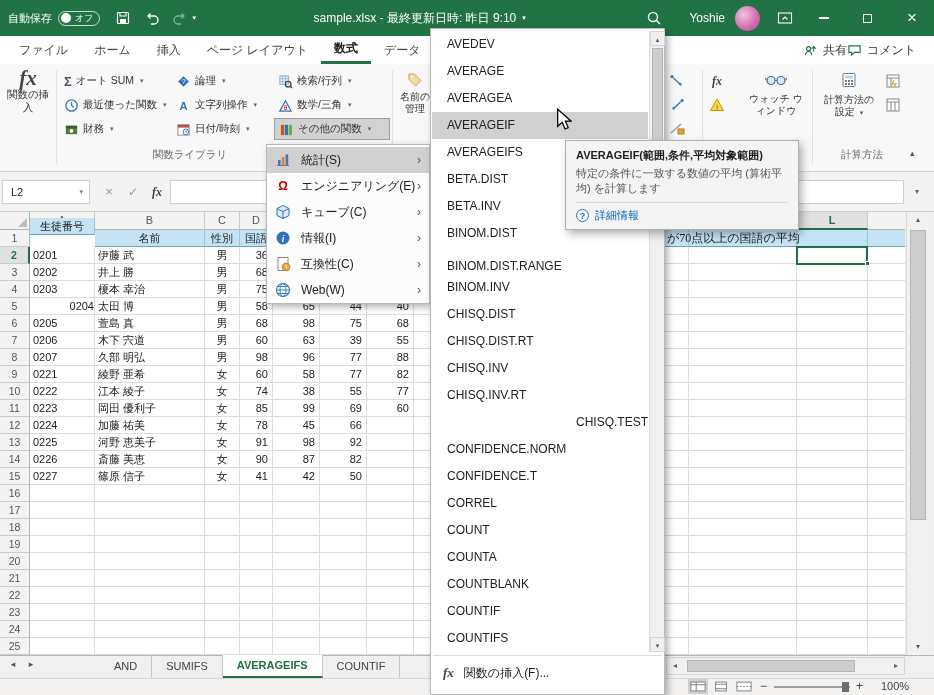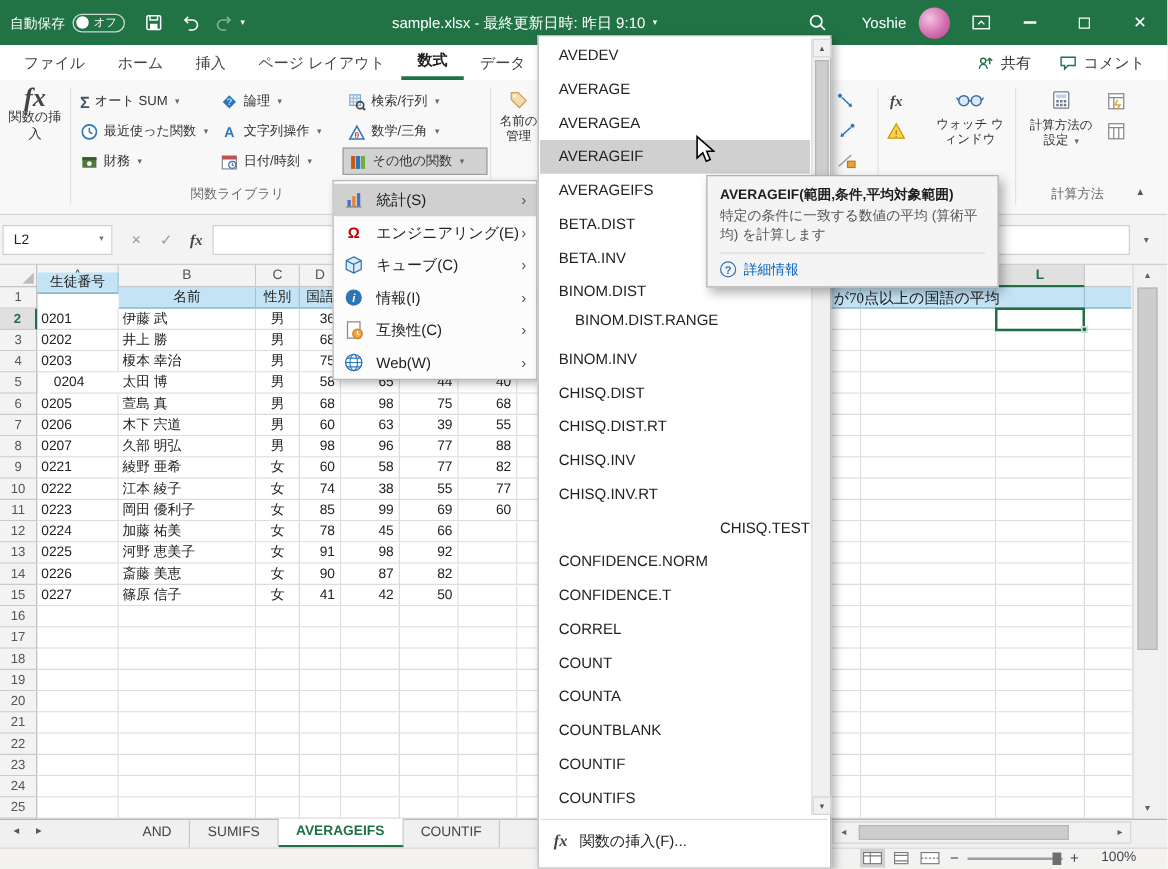--- a/index.html
+++ b/index.html
@@ -20,21 +20,21 @@
   .tb-user { font-size:12px; margin:0 10px 0 12px; }
   .avatar { width:25px; height:25px; border-radius:50%; background:radial-gradient(circle at 35% 35%, #F3C3E0, #D069AC 60%, #B34A90); margin-right:14px; display:inline-block; }
   .winbtn { width:44px; height:36px; display:inline-flex; align-items:center; justify-content:center; font-size:15px; color:#fff; }
   .minbar { width:10px; height:2px; background:#fff; display:inline-block; }
   .maxbox { width:9px; height:9px; border:1.2px solid #fff; display:inline-block; }
 
   
   .tabrow { position:absolute; left:0; top:36px; width:934px; height:28px; background:#FFFFFF; display:flex; align-items:stretch; padding-left:6px; }
   .rtab { padding:0 13px; line-height:28px; font-size:12px; color:#444; }
   .rtab.active { color:#222; font-weight:bold; border-bottom:3px solid #217346; line-height:25px; }
-  .tr-right { margin-left:auto; display:flex; align-items:center; gap:22px; margin-right:18px; }
+  .tr-right { margin-left:auto; display:flex; align-items:center; margin-right:18px; }
   .tr-btn { display:flex; align-items:center; gap:5px; font-size:12px; color:#333; }
 
   
   .ribbonbg { left:0; top:64px; width:934px; height:108px; background:#F8F8F8; border-bottom:1px solid #D5D5D5; }
   .bigbtn { text-align:center; font-size:10.5px; color:#333; line-height:13px; }
   .fxbig { font-family:"Liberation Serif","DejaVu Serif",serif; font-style:italic; font-weight:bold; font-size:21px; color:#444; display:block; margin:4px 0 3px; }
   .sep { position:absolute; width:1px; background:#E2E2E2; }
   .ribbtn { position:absolute; display:flex; align-items:center; gap:4px; padding-left:4px; font-size:10.5px; color:#333; height:22px; white-space:nowrap; }
   .ribbtn.pressed { background:#D2D2D2; border:1px solid #9E9E9E; }
   .rcaret { font-size:7px; color:#666; margin-left:2px; }
@@ -438,21 +438,21 @@
     <div class="cell tr" style="left: 273px; top: 69px; width: 47px; height: 17px;"></div>
     <div class="cell tr" style="left: 320px; top: 69px; width: 47px; height: 17px;"></div>
     <div class="cell tr" style="left: 367px; top: 69px; width: 47px; height: 17px;"></div>
     <div class="cell" style="left: 414px; top: 69px; width: 90px; height: 17px;"></div>
     <div class="cell" style="left: 504px; top: 69px; width: 90px; height: 17px;"></div>
     <div class="cell" style="left: 594px; top: 69px; width: 95px; height: 17px;"></div>
     <div class="cell" style="left: 689px; top: 69px; width: 108px; height: 17px;"></div>
     <div class="cell" style="left: 797px; top: 69px; width: 71px; height: 17px;"></div>
     <div class="cell" style="left: 868px; top: 69px; width: 90px; height: 17px;"></div>
     <div class="rowhdr" style="left: 0px; top: 86px; width: 30px; height: 17px;">5</div>
-    <div class="cell tl" style="left: 40px; top: 86px; width: 65px; height: 17px;">0204</div>
+    <div class="cell tl" style="left: 30px; top: 86px; width: 65px; height: 17px; text-align: right;">0204</div>
     <div class="cell tl" style="left: 95px; top: 86px; width: 110px; height: 17px;">太田 博</div>
     <div class="cell tc" style="left: 205px; top: 86px; width: 35px; height: 17px;">男</div>
     <div class="cell tr" style="left: 240px; top: 86px; width: 33px; height: 17px;">58</div>
     <div class="cell tr" style="left: 273px; top: 86px; width: 47px; height: 17px;">65</div>
     <div class="cell tr" style="left: 320px; top: 86px; width: 47px; height: 17px;">44</div>
     <div class="cell tr" style="left: 367px; top: 86px; width: 47px; height: 17px;">40</div>
     <div class="cell" style="left: 414px; top: 86px; width: 90px; height: 17px;"></div>
     <div class="cell" style="left: 504px; top: 86px; width: 90px; height: 17px;"></div>
     <div class="cell" style="left: 594px; top: 86px; width: 95px; height: 17px;"></div>
     <div class="cell" style="left: 689px; top: 86px; width: 108px; height: 17px;"></div>
@@ -865,21 +865,21 @@
     <span>関数の挿入(F)...</span>
   </div>
 <div class="fn-item" style="top: 2px;">AVEDEV</div>
     <div class="fn-item" style="top: 29px;">AVERAGE</div>
     <div class="fn-item" style="top: 56px;">AVERAGEA</div>
     <div class="fn-item hl" style="top: 83px;">AVERAGEIF</div>
     <div class="fn-item" style="top: 110px;">AVERAGEIFS</div>
     <div class="fn-item" style="top: 137px;">BETA.DIST</div>
     <div class="fn-item" style="top: 164px;">BETA.INV</div>
     <div class="fn-item" style="top: 191px;">BINOM.DIST</div>
-    <div class="fn-item" style="top: 214px; margin-left: 13px;">BINOM.DIST.RANGE</div>
+    <div class="fn-item" style="top: 224px;">BINOM.DIST.RANGE</div>
     <div class="fn-item" style="top: 245px;">BINOM.INV</div>
     <div class="fn-item" style="top: 272px;">CHISQ.DIST</div>
     <div class="fn-item" style="top: 299px;">CHISQ.DIST.RT</div>
     <div class="fn-item" style="top: 326px;">CHISQ.INV</div>
     <div class="fn-item" style="top: 353px;">CHISQ.INV.RT</div>
     <div class="fn-item" style="top: 380px; text-align: right;">CHISQ.TEST</div>
     <div class="fn-item" style="top: 407px;">CONFIDENCE.NORM</div>
     <div class="fn-item" style="top: 434px;">CONFIDENCE.T</div>
     <div class="fn-item" style="top: 461px;">CORREL</div>
     <div class="fn-item" style="top: 488px;">COUNT</div>

